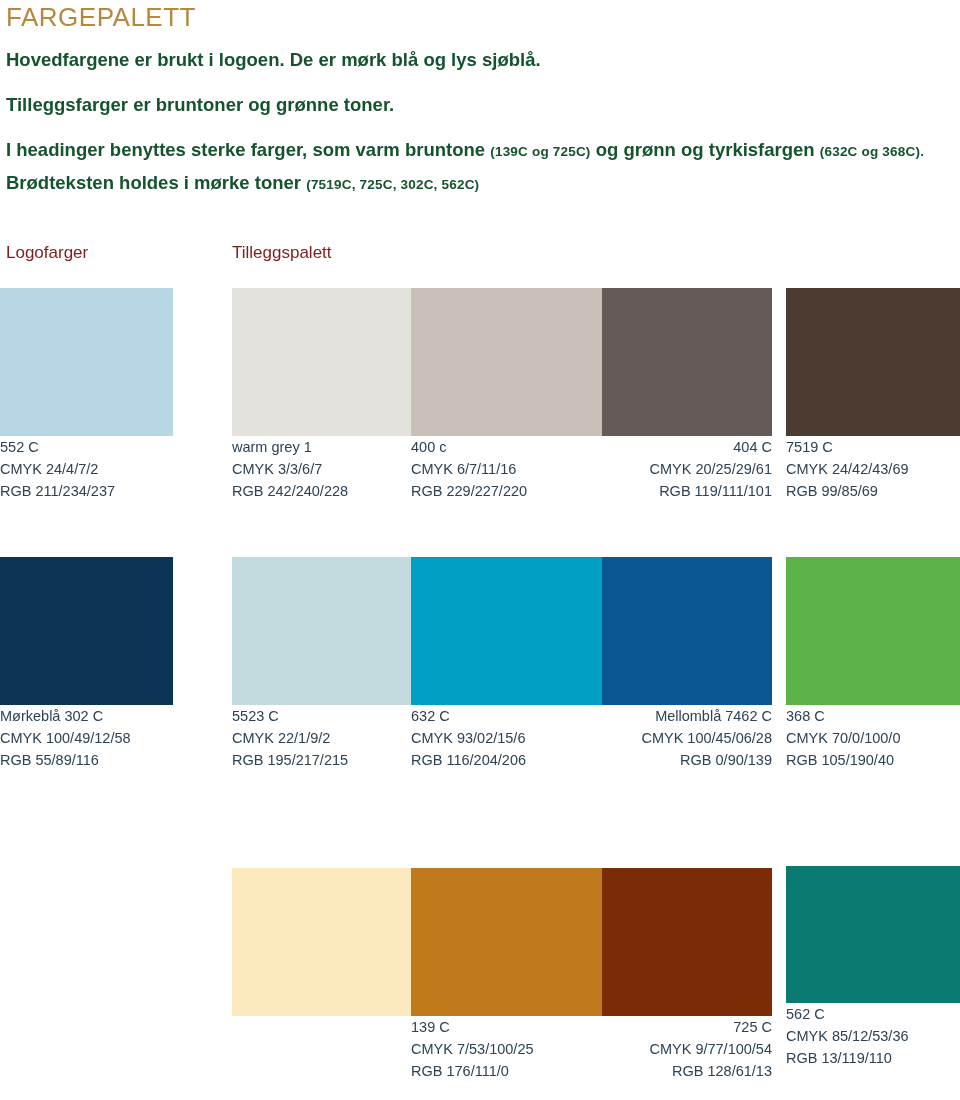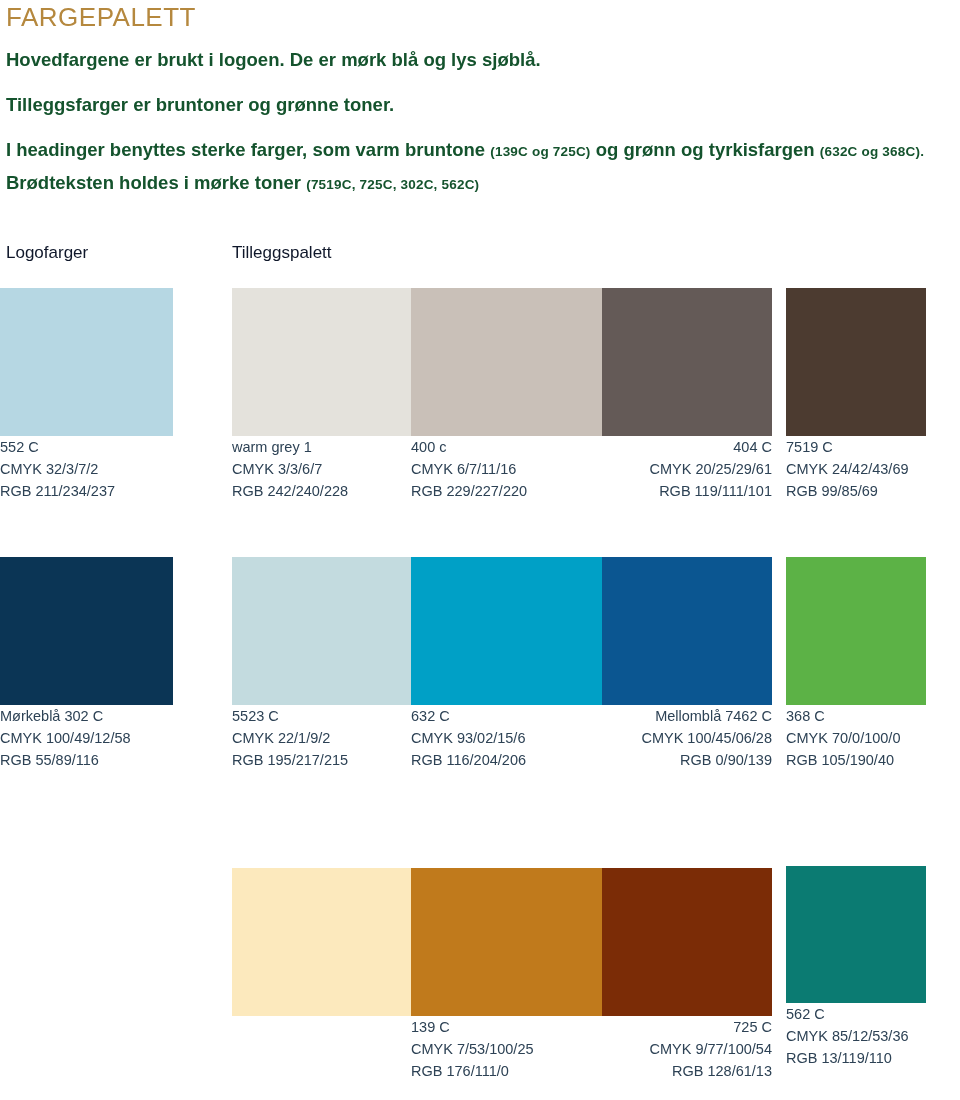--- a/index.html
+++ b/index.html
@@ -51,21 +51,21 @@
     font-size: 13.5px;
     letter-spacing: 0.2px;
     margin-top: 16px;
   }
 
   
   .section-label {
     position: absolute;
     top: 243px;
     font-size: 17px;
-    color: #0f172a;
+    color: #7f1d1d;
     font-weight: 400;
   }
   .section-label.logo { left: 6px; }
   .section-label.extra { left: 232px; }
 
   
   .swatch {
     position: absolute;
   }
   .swatch .chip {
@@ -89,21 +89,21 @@
   .row3 { top: 868px; }
   .row3 .chip { height: 148px; }
   .row3.short { top: 866px; }
   .row3.short .chip { height: 137px; }
 
   
   .c1 { left: 0px;   width: 173px; }
   .c2 { left: 232px; width: 181px; }
   .c3 { left: 411px; width: 200px; }
   .c4 { left: 602px; width: 170px; text-align: right; }
-  .c5 { left: 786px; width: 140px; }
+  .c5 { left: 786px; width: 174px; }
 </style>
 </head>
 <body>
 
 <div class="page">
 
   <div class="title">FARGEPALETT</div>
 
   <div class="intro">
     <p>Hovedfargene er brukt i logoen. De er mørk blå og lys sjøblå.</p>
@@ -115,21 +115,21 @@
   </div>
 
   <div class="section-label logo">Logofarger</div>
   <div class="section-label extra">Tilleggspalett</div>
 
   <div id="swatch-grid">
       <div class="swatch row1 c1">
         <div class="chip" style="background: rgb(182, 215, 227);"></div>
         <div class="meta">
           <div>552 C</div>
-          <div>CMYK 32/3/7/2</div>
+          <div>CMYK 24/4/7/2</div>
           <div>RGB 211/234/237</div>
         </div>
       </div>
       <div class="swatch row1 c2">
         <div class="chip" style="background: rgb(228, 226, 220);"></div>
         <div class="meta">
           <div>warm grey 1</div>
           <div>CMYK 3/3/6/7</div>
           <div>RGB 242/240/228</div>
         </div>

